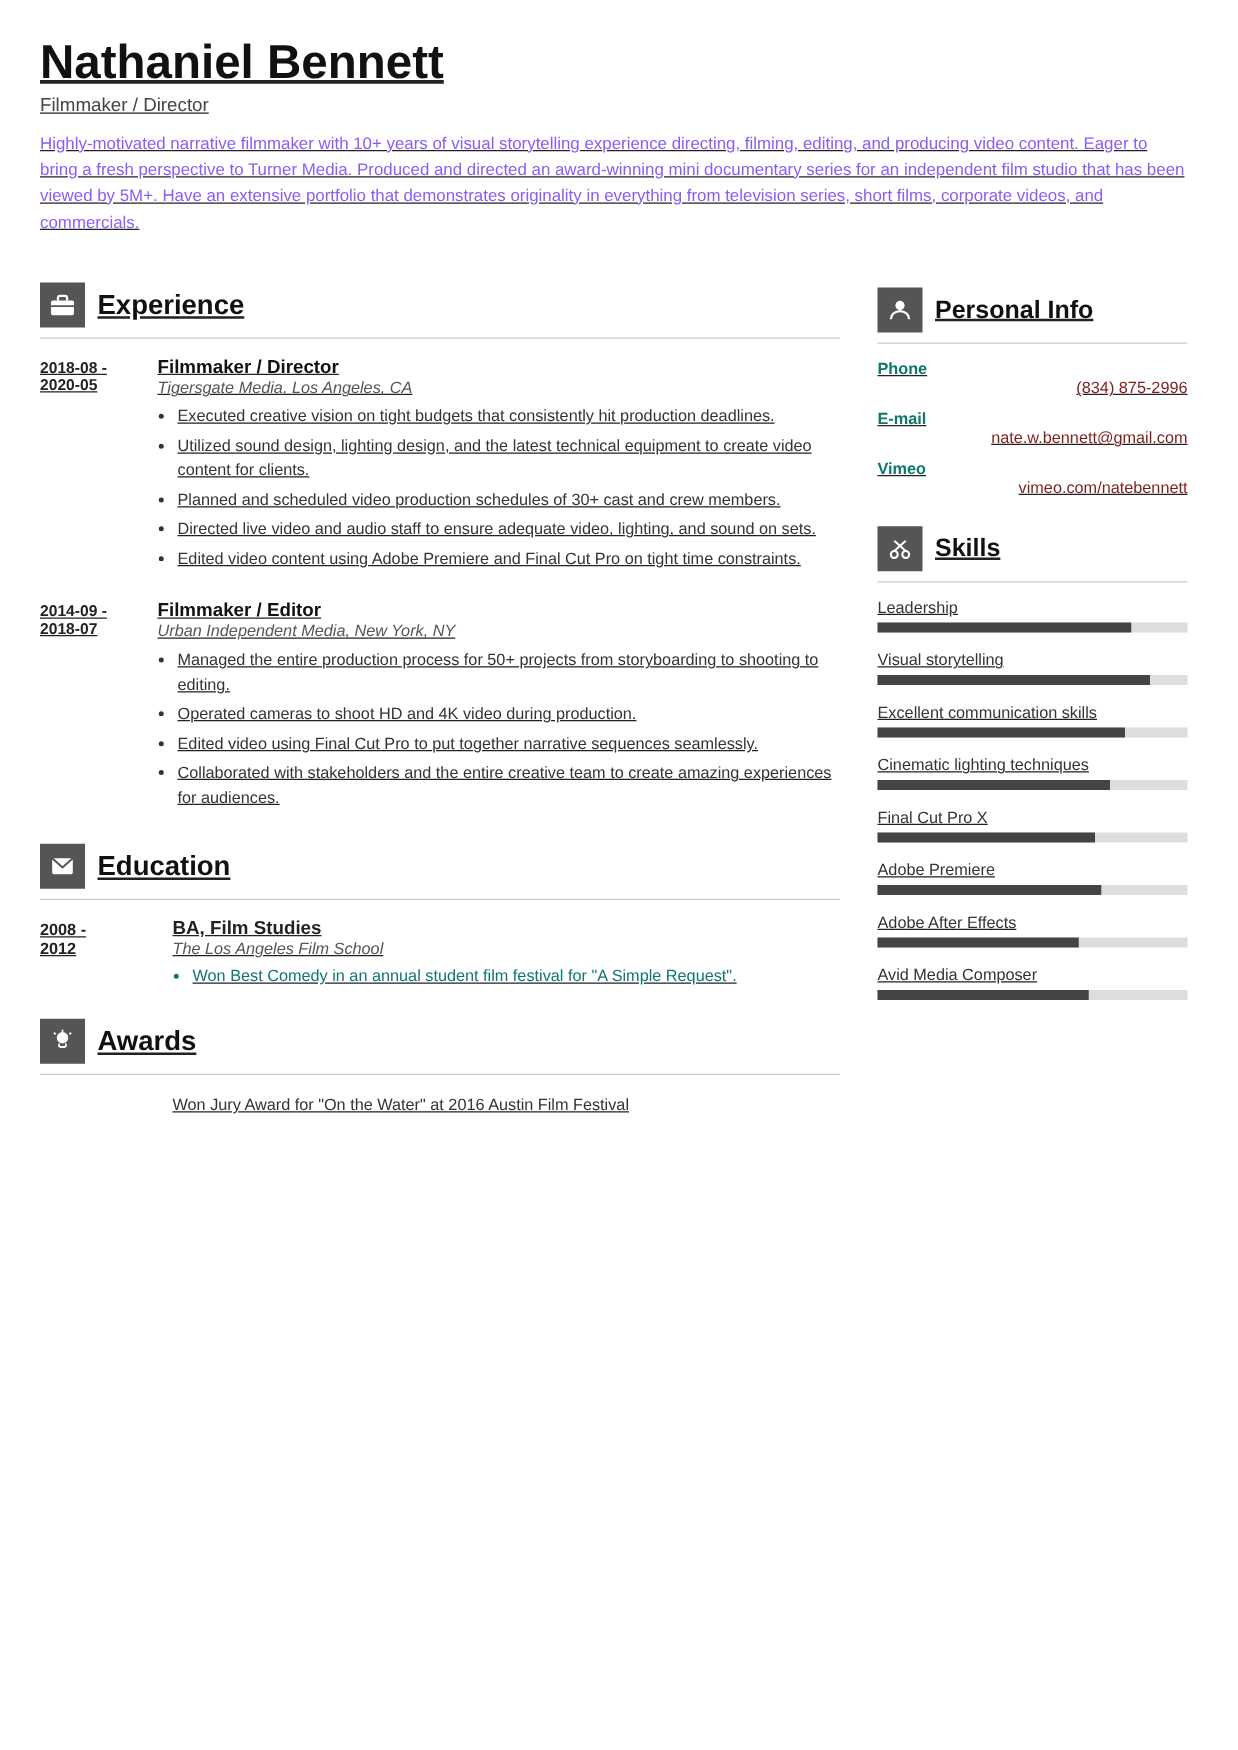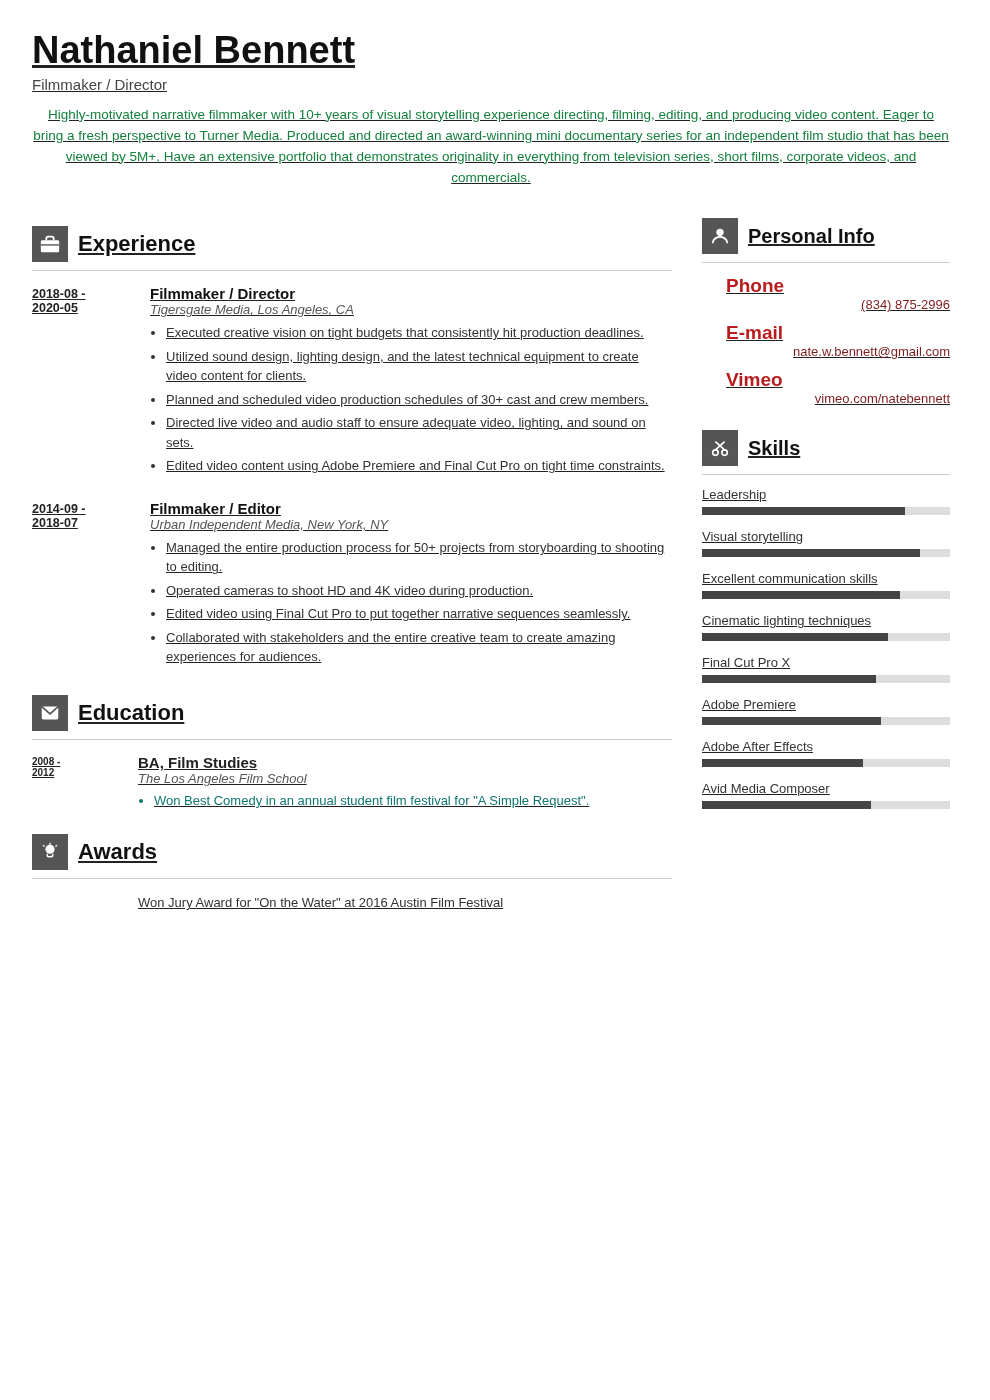--- a/index.html
+++ b/index.html
@@ -26,24 +26,23 @@
       color: #111;
       line-height: 1.1;
     }
     .header .subtitle {
       font-size: 15px;
       color: #444;
       margin-top: 4px;
     }
     .header .summary {
       font-size: 13.5px;
-      color: #15803d;
+      color: #8b5cf6;
       margin-top: 12px;
       line-height: 1.55;
-      text-align: center;
     }
     .main-content {
       display: flex;
       gap: 30px;
       margin-top: 10px;
     }
     .left-col {
       flex: 1;
       min-width: 0;
     }
@@ -80,21 +79,21 @@
       color: #111;
     }
     .section-divider {
       border: none;
       border-top: 1.5px solid #ccc;
       margin-bottom: 14px;
     }
     
     .exp-entry {
       display: flex;
-      gap: 28px;
+      gap: 4px;
       margin-bottom: 20px;
     }
     .exp-dates {
       width: 90px;
       flex-shrink: 0;
       font-size: 12.5px;
       font-weight: 700;
       color: #222;
       padding-top: 2px;
     }
@@ -121,21 +120,21 @@
     }
     
     .edu-entry {
       display: flex;
       gap: 16px;
       margin-bottom: 10px;
     }
     .edu-dates {
       width: 90px;
       flex-shrink: 0;
-      font-size: 10px;
+      font-size: 13px;
       font-weight: 700;
       color: #222;
       padding-top: 2px;
     }
     .edu-content { flex: 1; }
     .edu-title {
       font-size: 15px;
       font-weight: 700;
     }
     .edu-school {
@@ -162,38 +161,37 @@
       font-size: 13px;
       color: #333;
       line-height: 1.5;
     }
     
     .right-section-header {
       display: flex;
       align-items: center;
       gap: 10px;
       margin-bottom: 8px;
-      margin-top: 4px;
+      margin-top: 16px;
     }
     .right-section-title {
       font-size: 20px;
       font-weight: 700;
       color: #111;
     }
     .right-divider {
       border: none;
       border-top: 1.5px solid #ccc;
       margin-bottom: 12px;
     }
     .info-block { margin-bottom: 10px; }
     .info-label {
-      font-size: 19px;
-      font-weight: 700;
-      color: #b91c1c;
-      margin-left: 24px;
+      font-size: 13px;
+      font-weight: 700;
+      color: #0f766e;
     }
     .info-value {
       font-size: 13px;
       color: #7f1d1d;
       text-align: right;
     }
     
     .skill-item { margin-bottom: 14px; }
     .skill-name {
       font-size: 13px;

